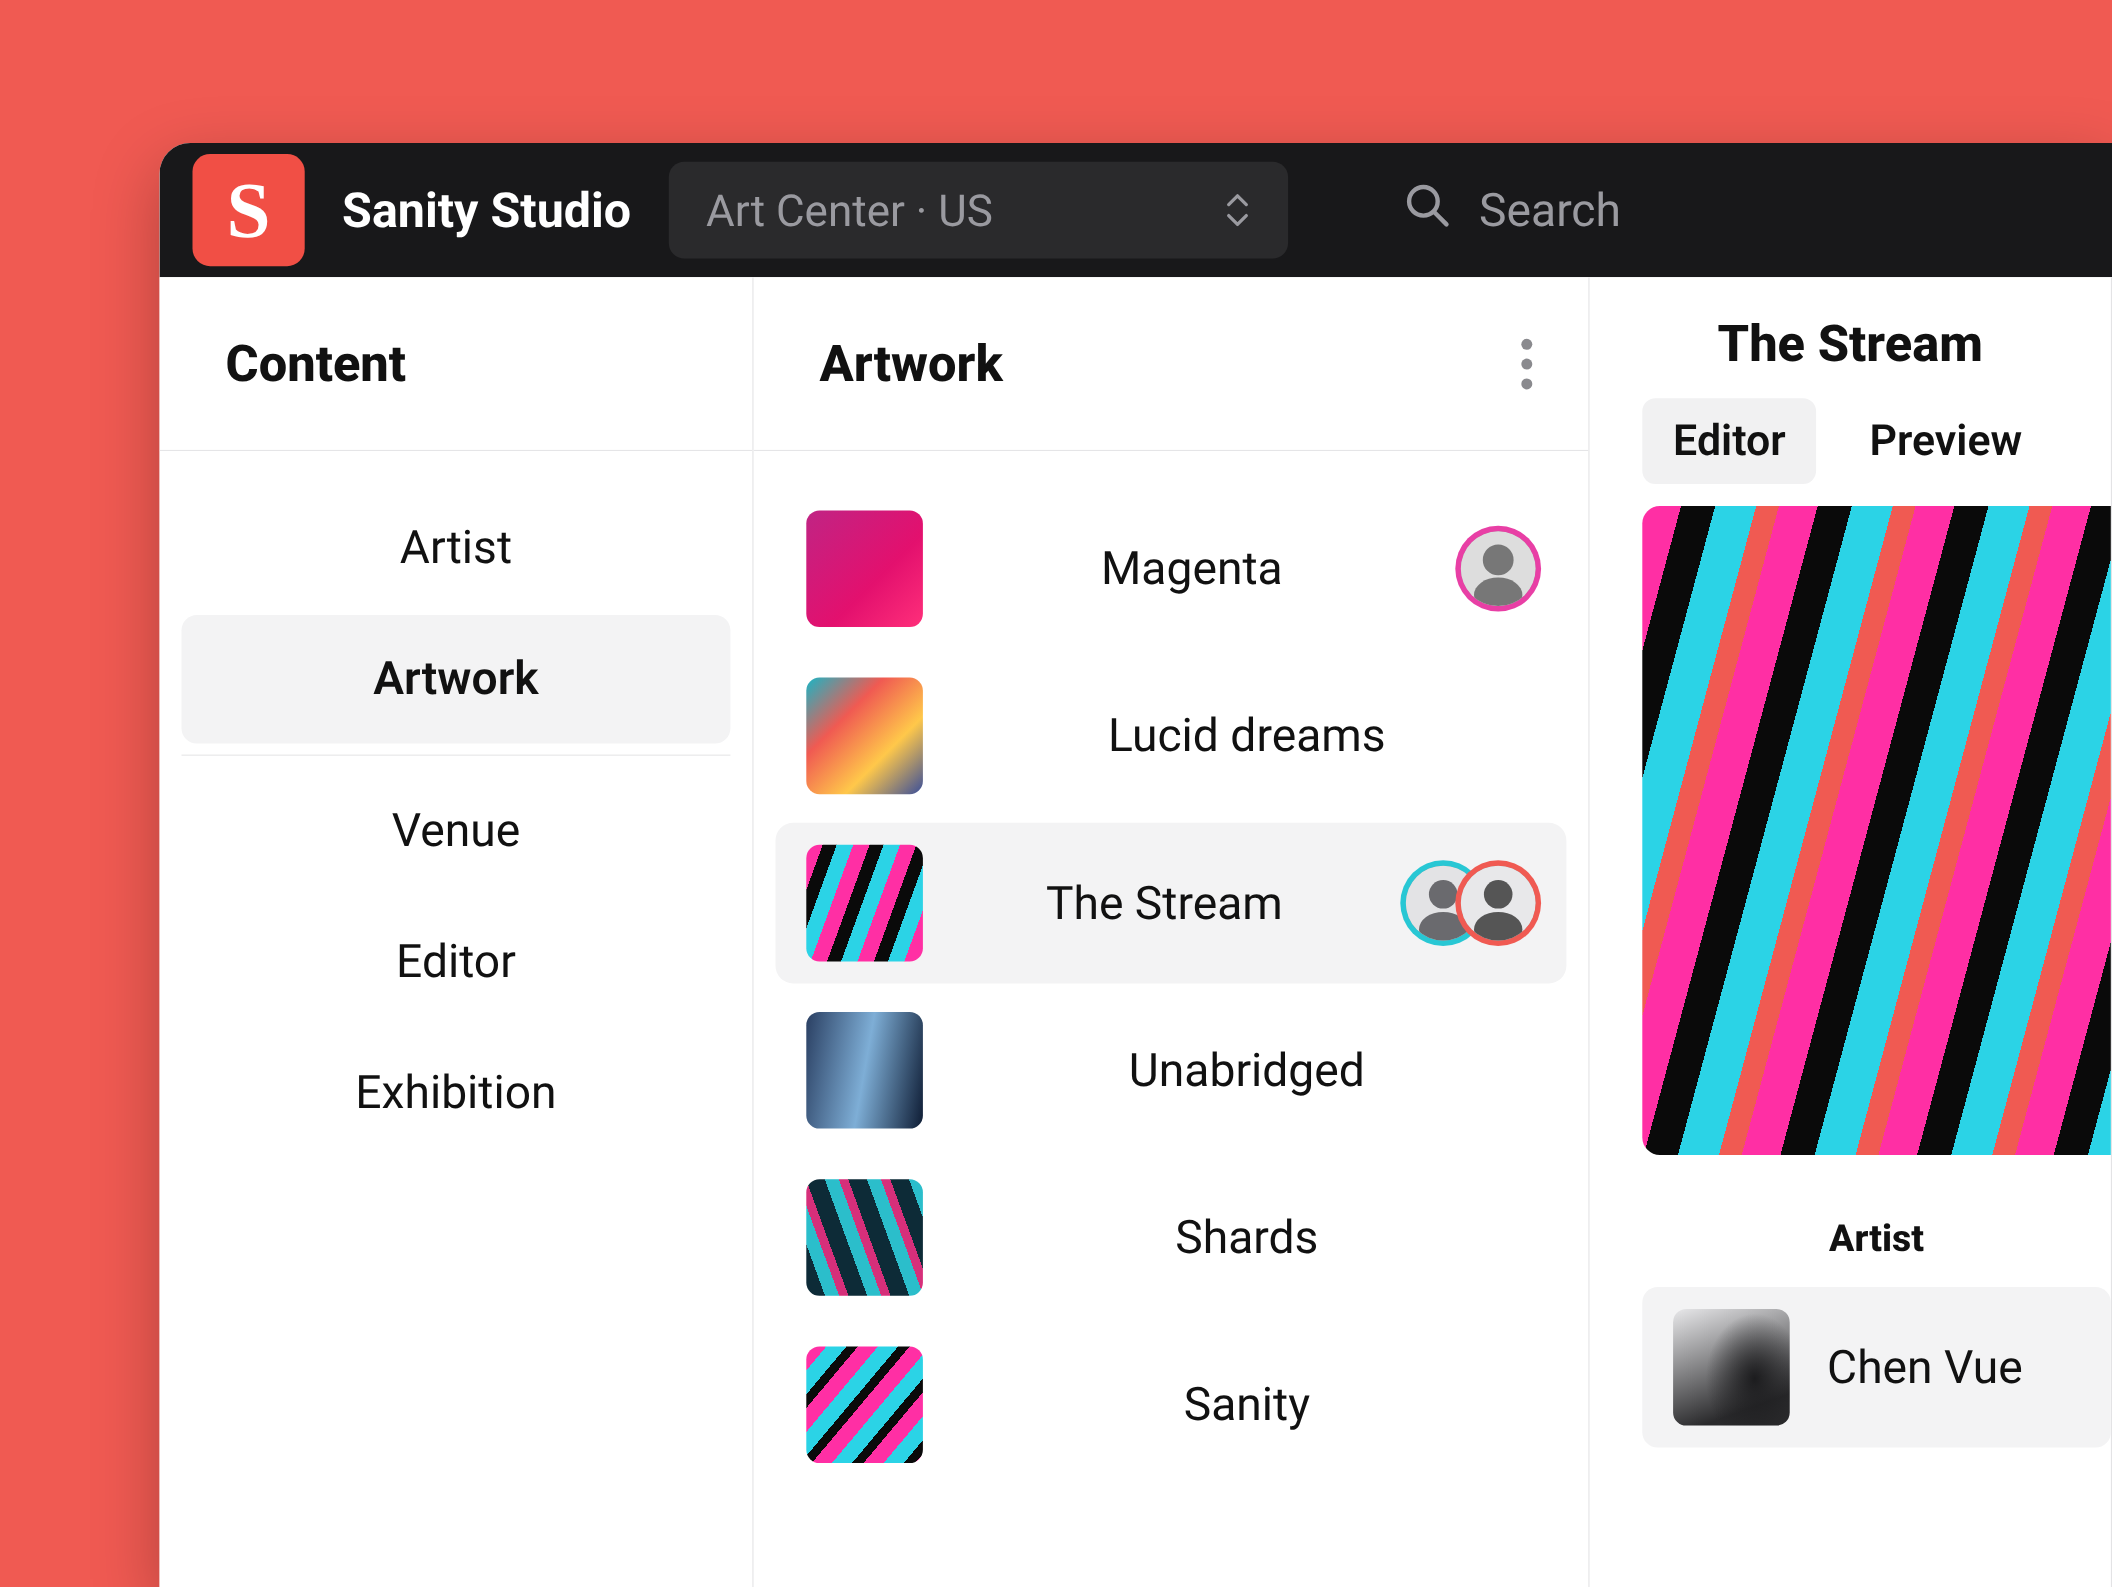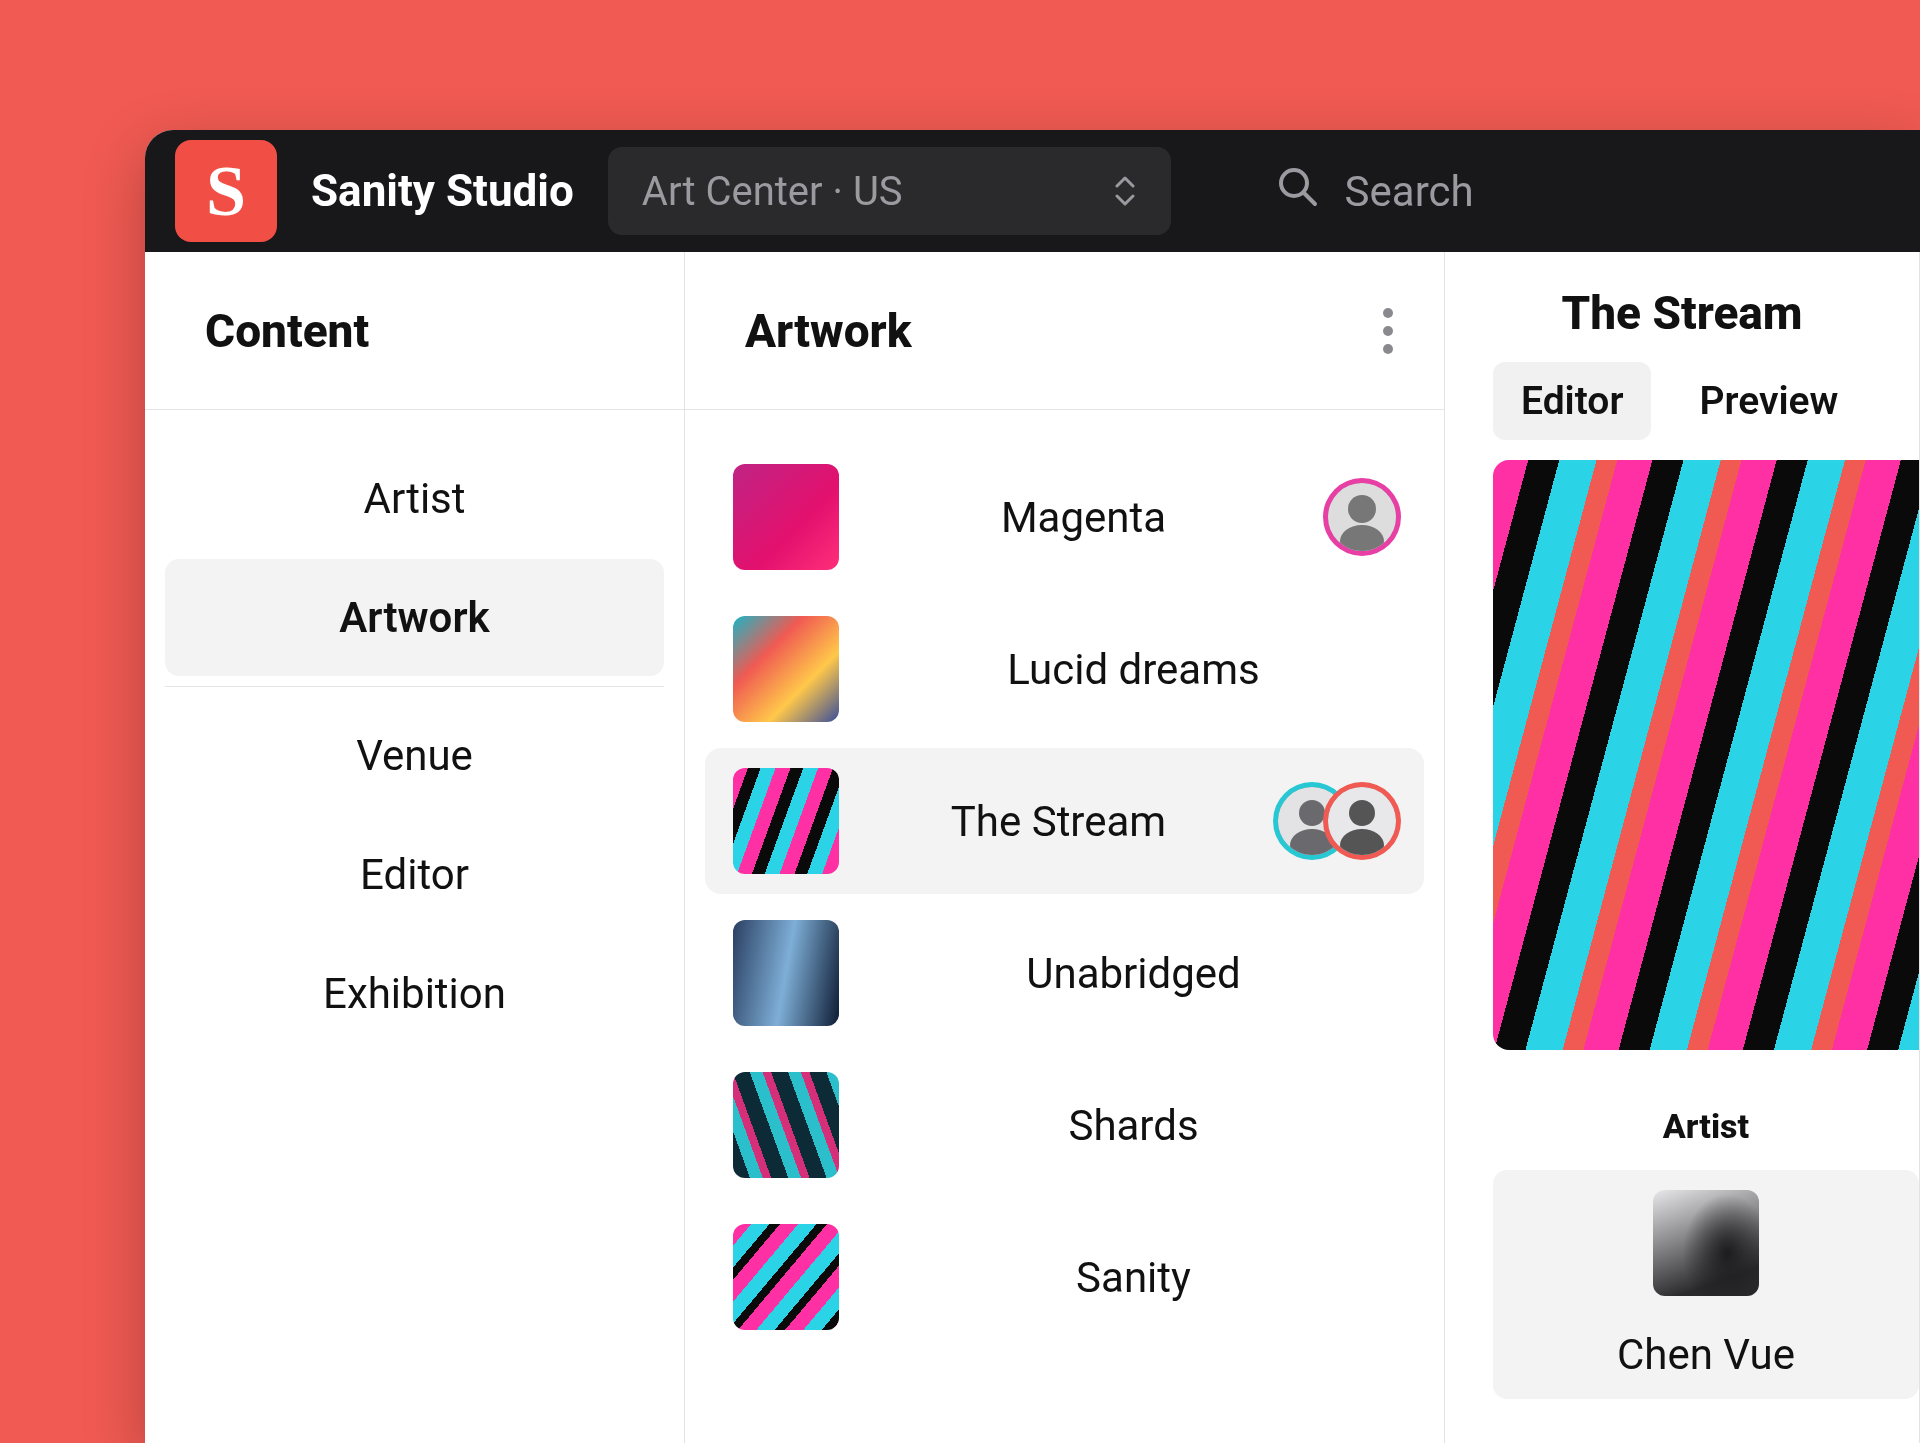--- a/index.html
+++ b/index.html
@@ -175,21 +175,20 @@
       background: repeating-linear-gradient(105deg, #ff2fa4 0 34px, #0a0a0a 34px 64px, #2bd3e6 64px 100px, #f05a52 100px 120px);
     }
     .field-label { font-size: 34px; font-weight: 800; color: #111; margin-top: 56px; }
     .artist-card {
       margin-top: 24px;
       background: #f3f3f4;
       border-radius: 14px;
       display: flex; align-items: center;
       gap: 34px;
       padding: 20px 28px;
-      flex-direction: column;
     }
     .artist-thumb {
       width: 106px; height: 106px; border-radius: 12px;
       background: linear-gradient(160deg, #e8e8ea 0%, #2a2a2c 80%);
       position: relative; overflow: hidden;
     }
     .artist-thumb::after {
       content: ""; position: absolute; inset: 0;
       background: radial-gradient(ellipse 60% 80% at 70% 60%, #1c1c1e 0%, transparent 70%);
     }

